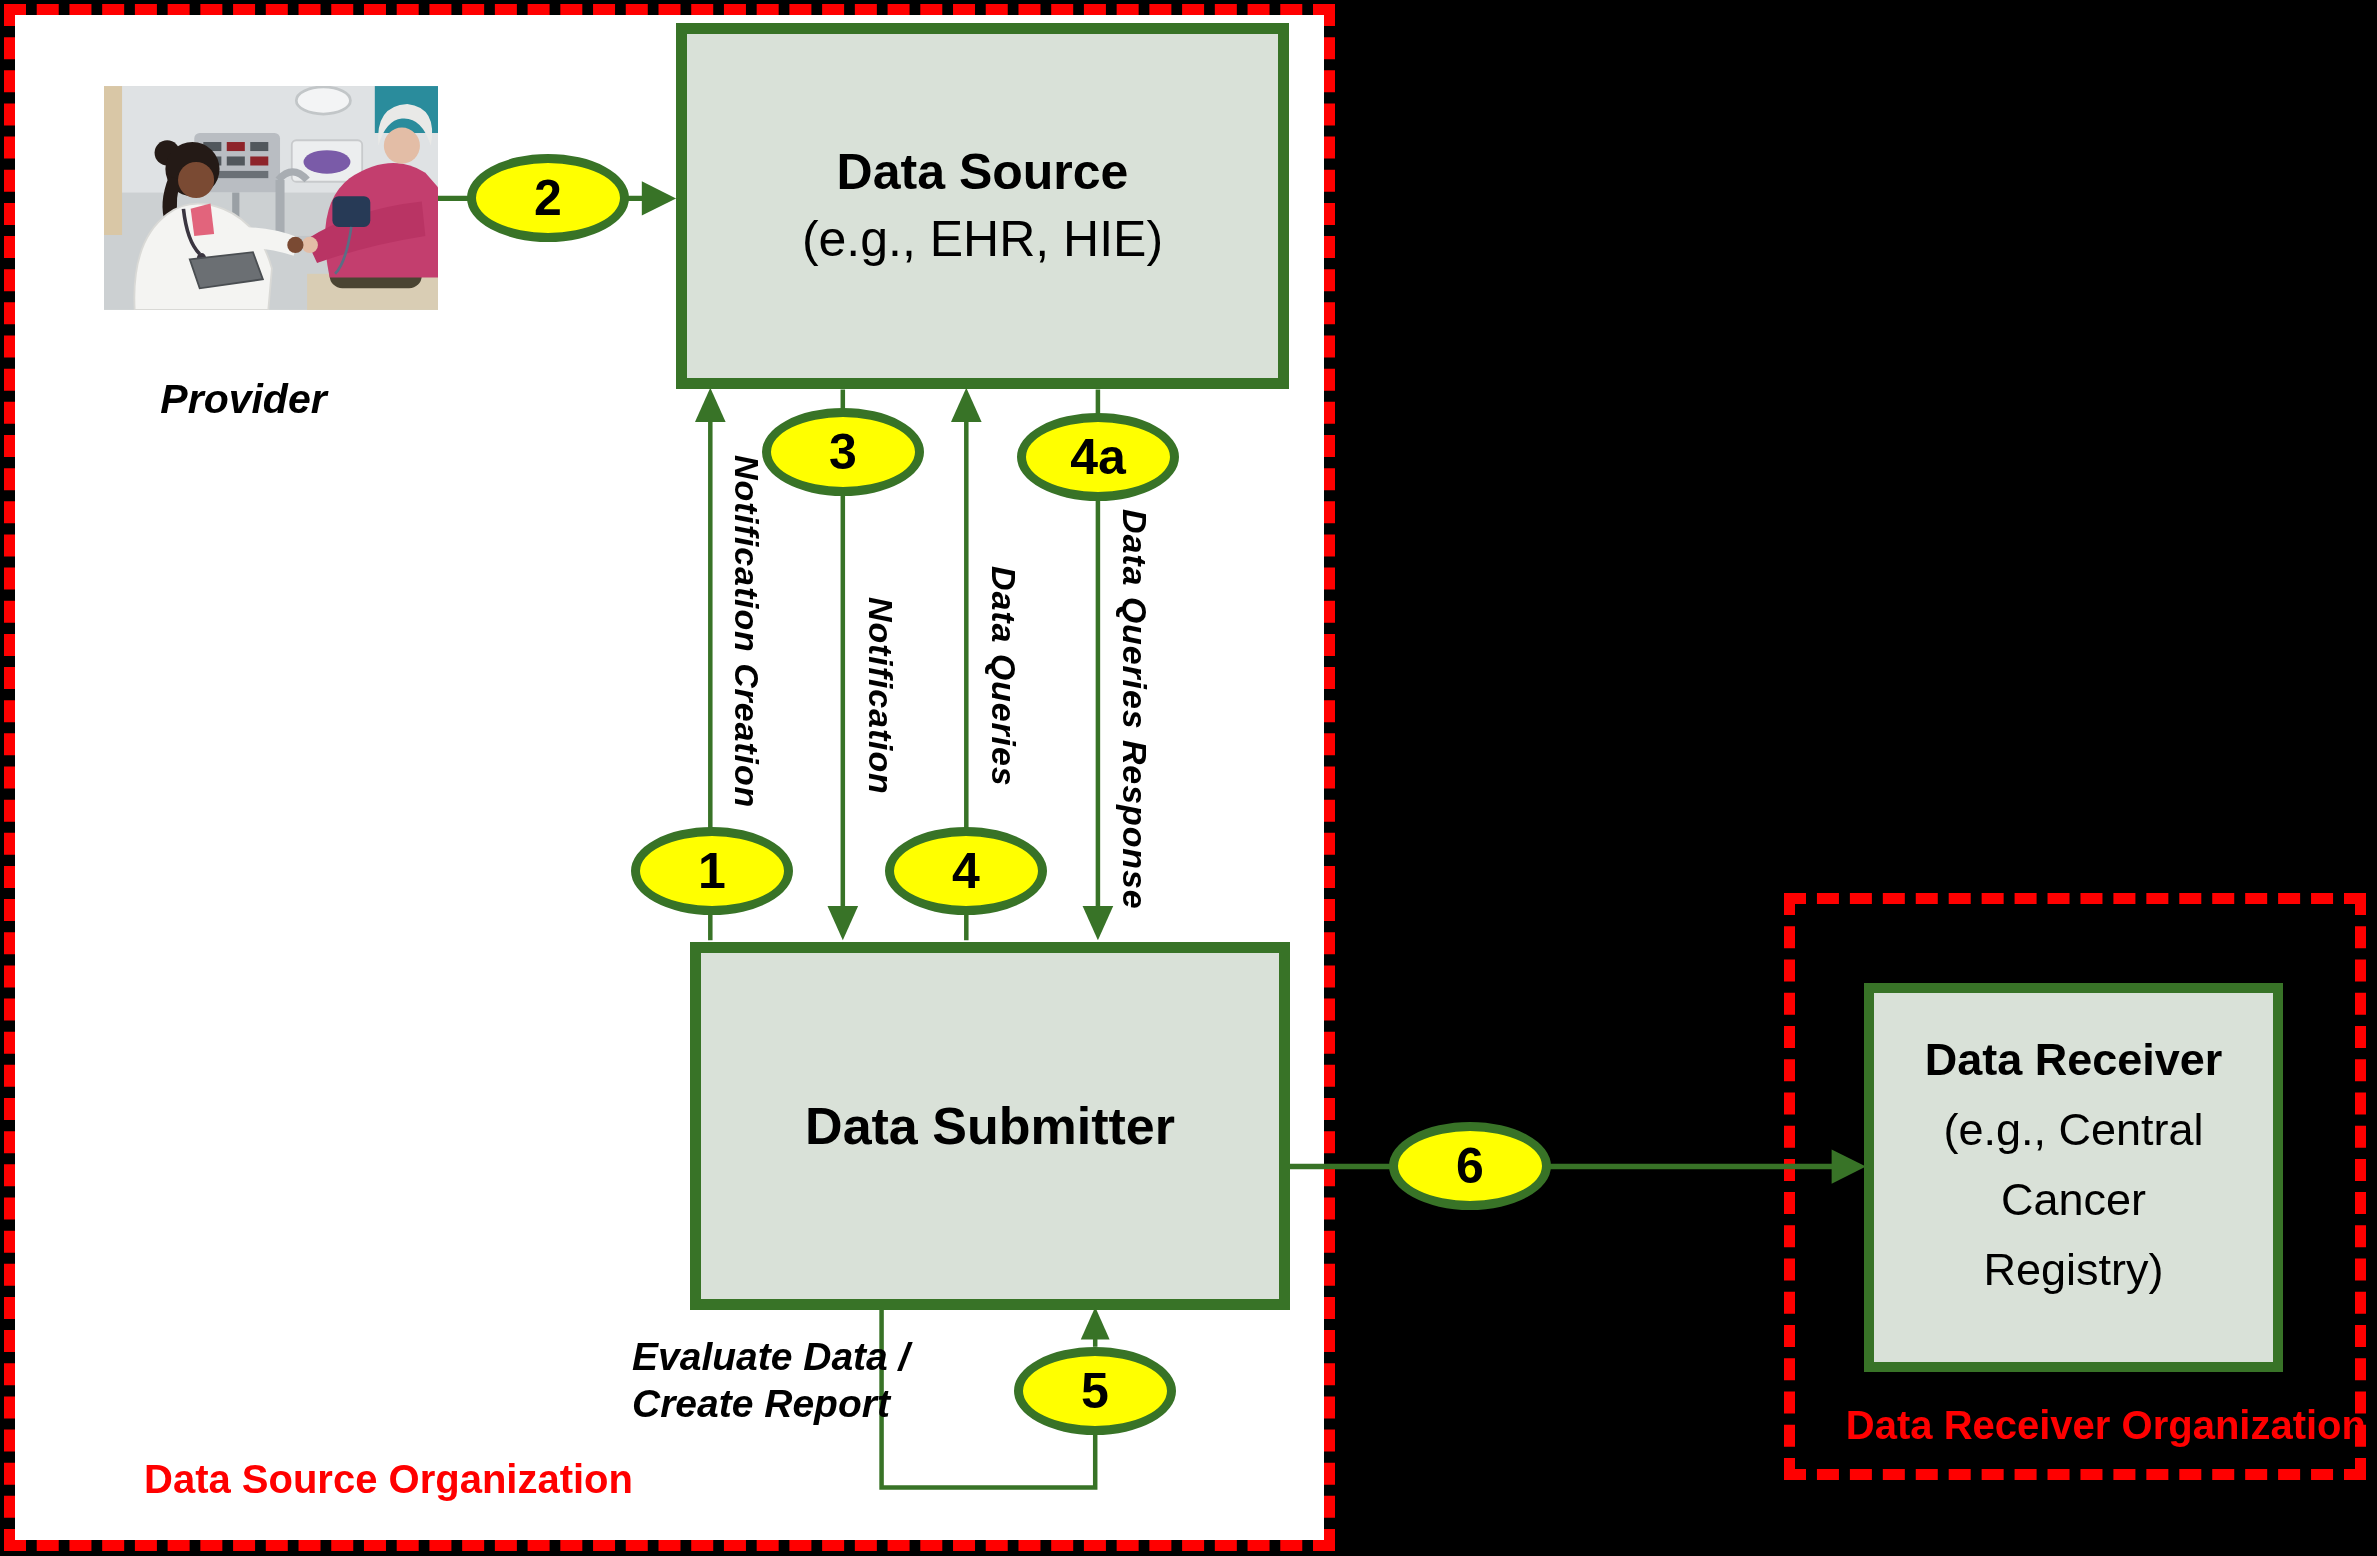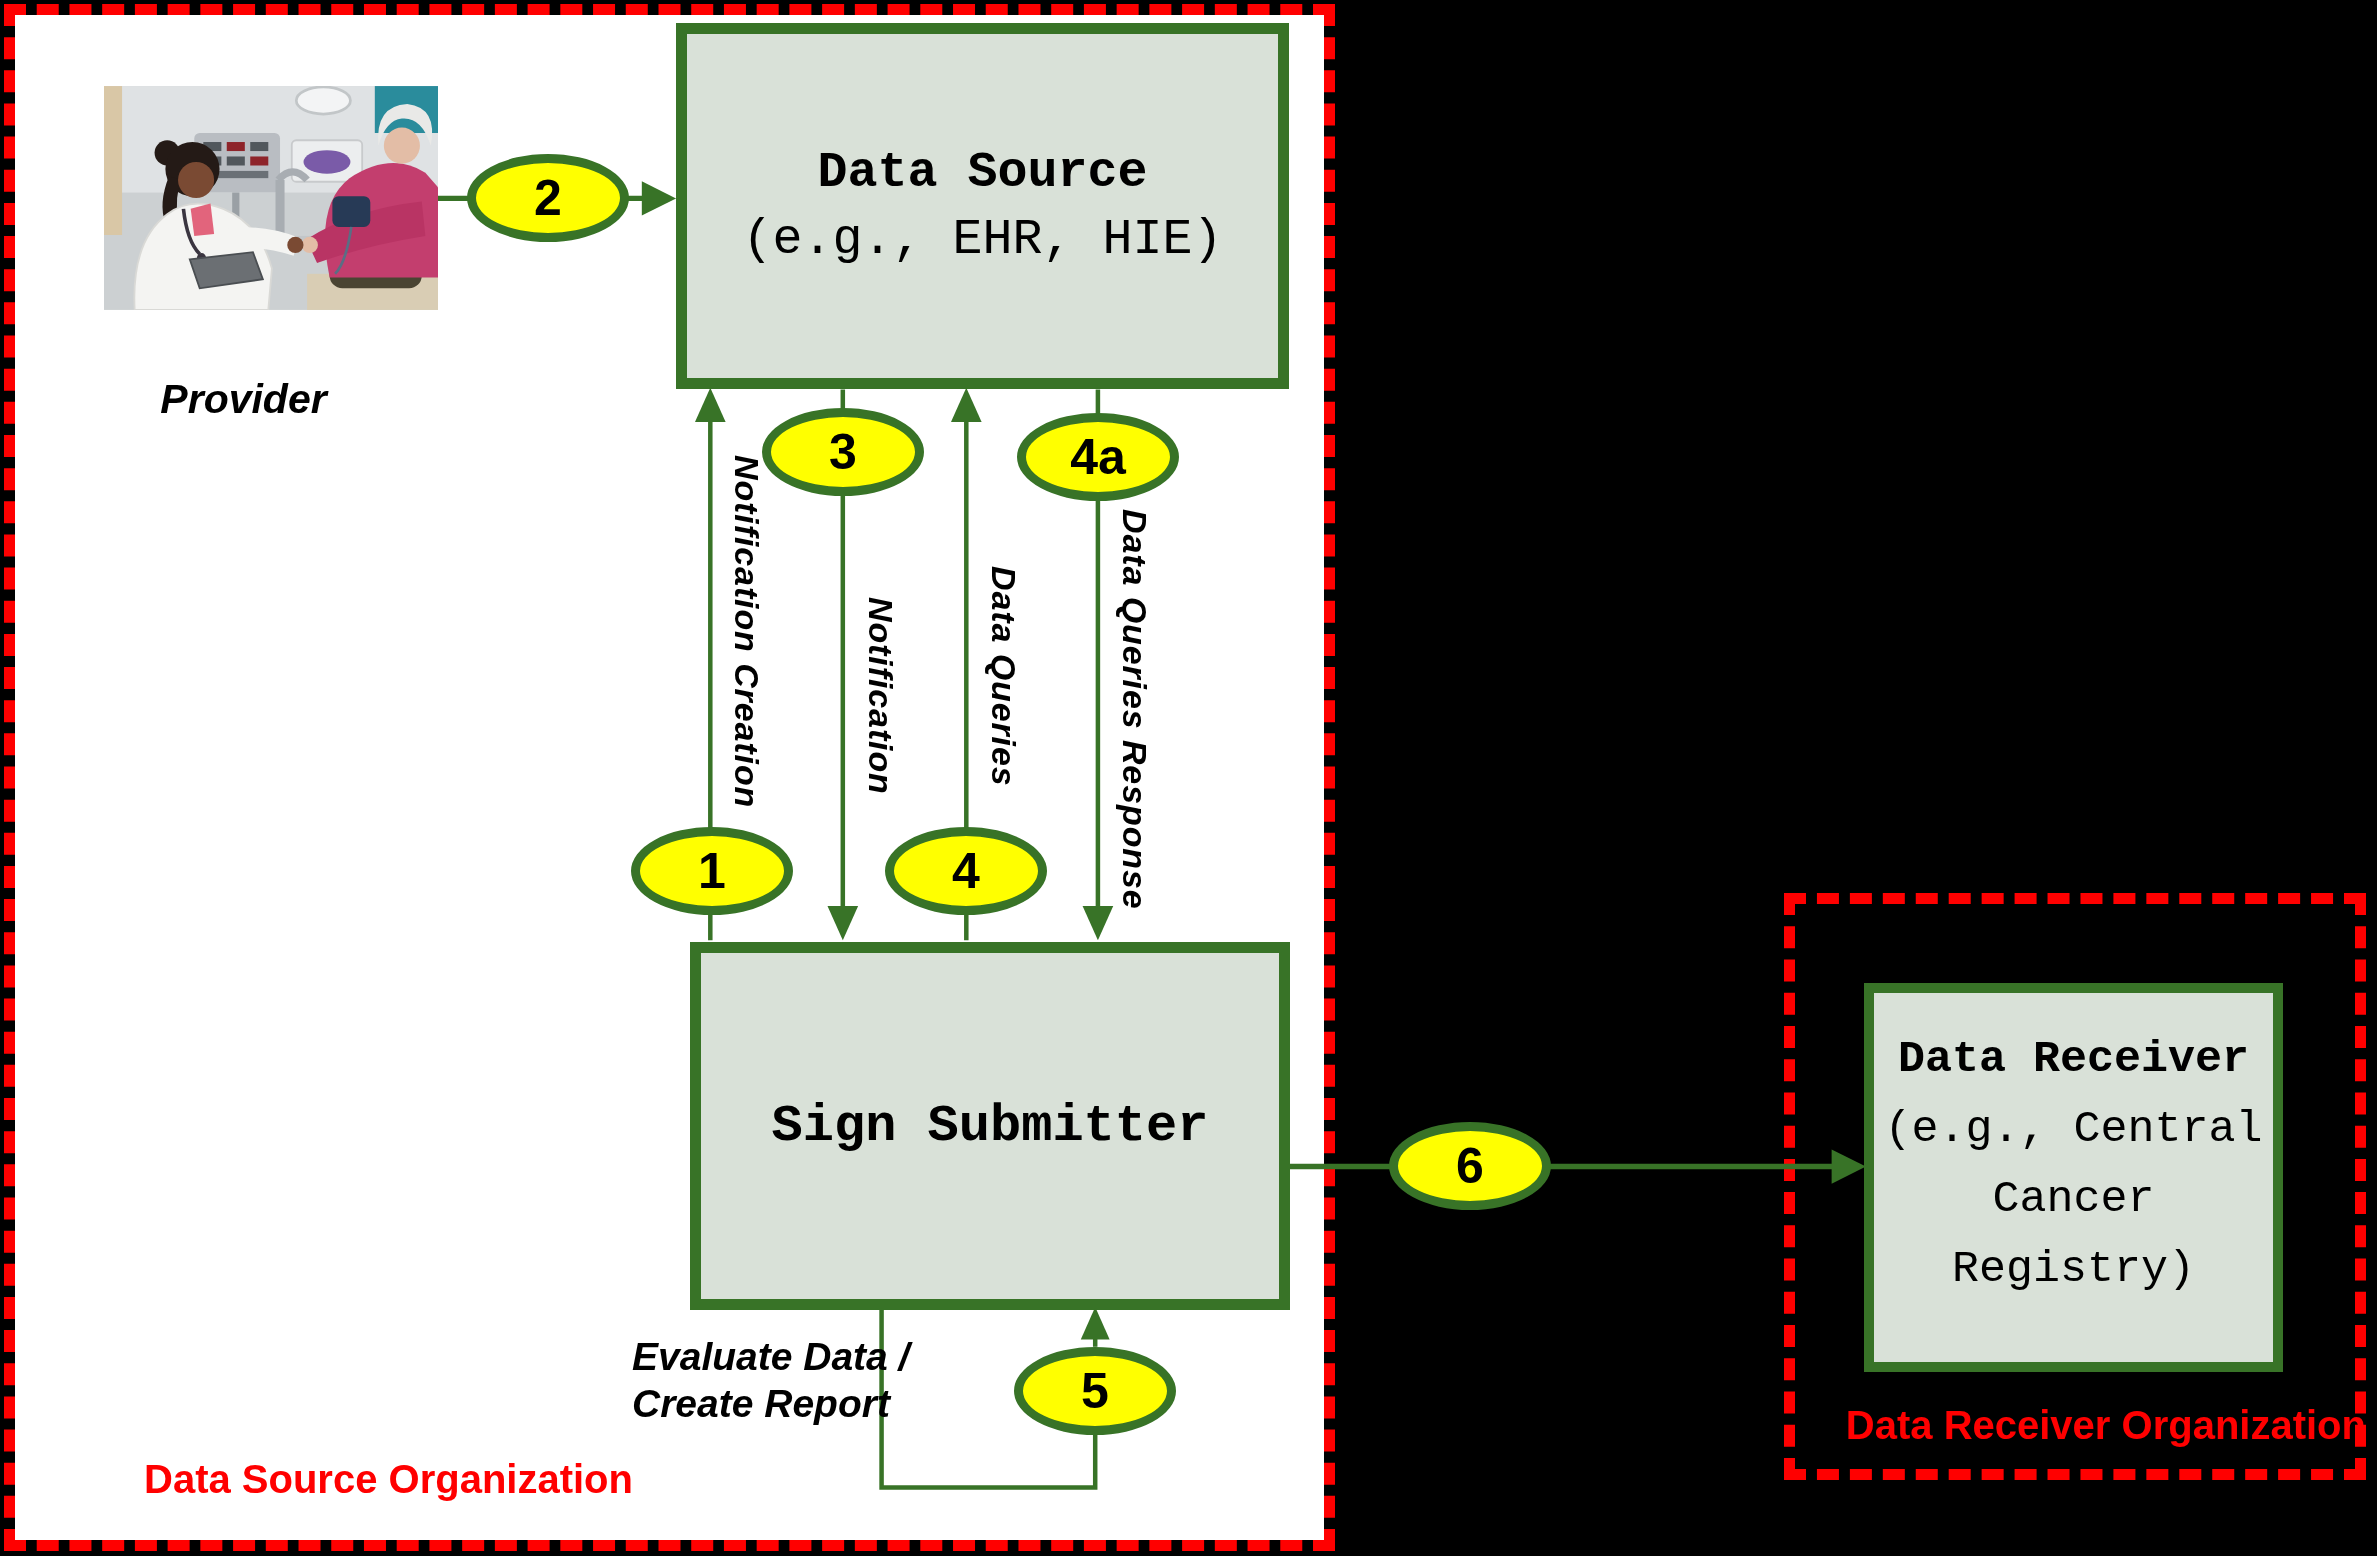--- a/index.html
+++ b/index.html
@@ -14,21 +14,21 @@
   .canvas{position:relative;width:2377px;height:1556px;background:var(--canvas-black);
           font-family:"Liberation Sans",sans-serif;overflow:hidden;color:#000;}
 
   
   .org-panel{position:absolute;box-sizing:border-box;border:11.7px dashed var(--org-red);}
   #source-panel{left:3.6px;top:3.6px;width:1331px;height:1547px;background:var(--panel-white);background-clip:padding-box;}
   #receiver-panel{left:1784px;top:893px;width:582px;height:587px;background:transparent;}
 
   
   .gbox{position:absolute;box-sizing:border-box;border:11.7px solid var(--accent-green);background:var(--box-fill);
-        display:flex;flex-direction:column;align-items:center;justify-content:center;text-align:center;font-family:Liberation Mono, monospace;}
+        display:flex;flex-direction:column;align-items:center;justify-content:center;text-align:center;}
   #data-source-box{left:676px;top:22.5px;width:613px;height:366px;font-size:50px;line-height:67px;}
   #data-submitter-box{left:690px;top:942px;width:600px;height:368px;font-size:52px;}
   #data-receiver-box{left:1864px;top:983px;width:419px;height:389px;font-size:45px;line-height:70px;
                      border-width:10px;padding-bottom:25px;}
   .box-title{font-weight:bold;display:block;}
   .box-sub{display:block;}
 
   
   .step{position:absolute;width:162px;height:88px;box-sizing:border-box;border:9px solid var(--accent-green);
         border-radius:50%;background:var(--step-yellow);display:flex;align-items:center;justify-content:center;
@@ -160,21 +160,21 @@
       <polygon points="95,192 165,184 176,214 106,224" fill="#6b6f73" stroke="#4a4e52" stroke-width="2"></polygon>
     </g>
   </svg>
 
   <div id="data-source-box" class="gbox">
     <span class="box-title">Data Source</span>
     <span class="box-sub">(e.g., EHR, HIE)</span>
   </div>
 
   <div id="data-submitter-box" class="gbox">
-    <span class="box-title">Sign Submitter</span>
+    <span class="box-title">Data Submitter</span>
   </div>
 
   <div id="data-receiver-box" class="gbox">
     <span class="box-title">Data Receiver</span>
     <span class="box-sub">(e.g., Central</span>
     <span class="box-sub">Cancer</span>
     <span class="box-sub">Registry)</span>
   </div>
 
   <div id="step1" class="step">

